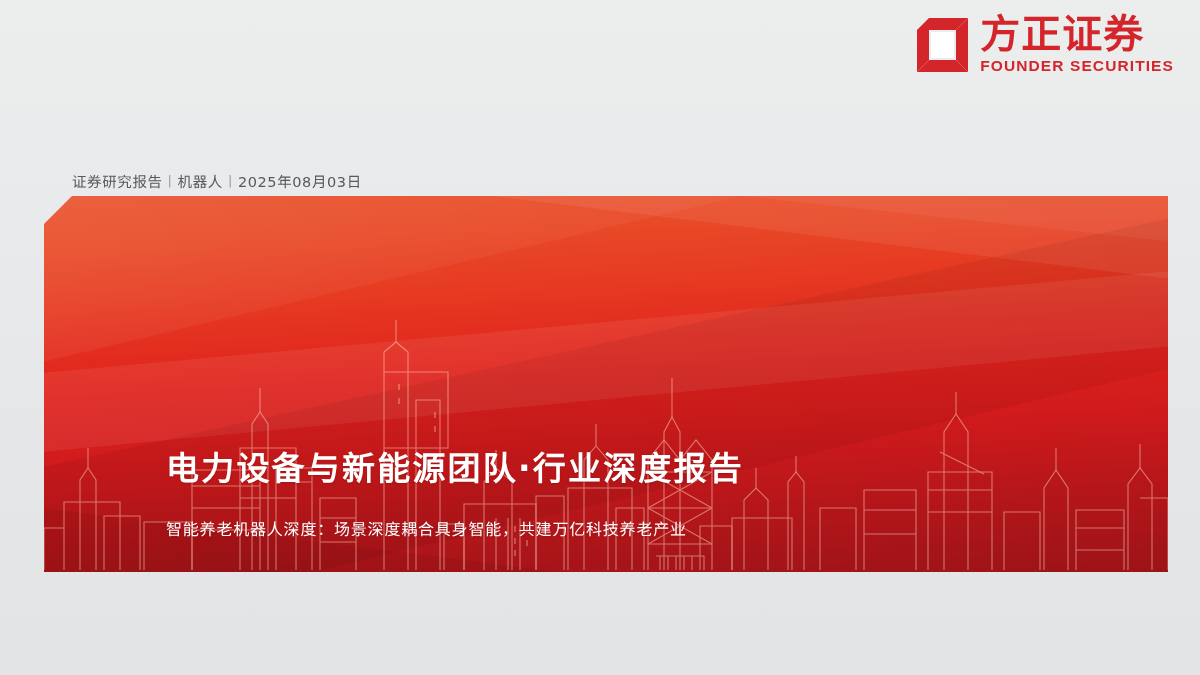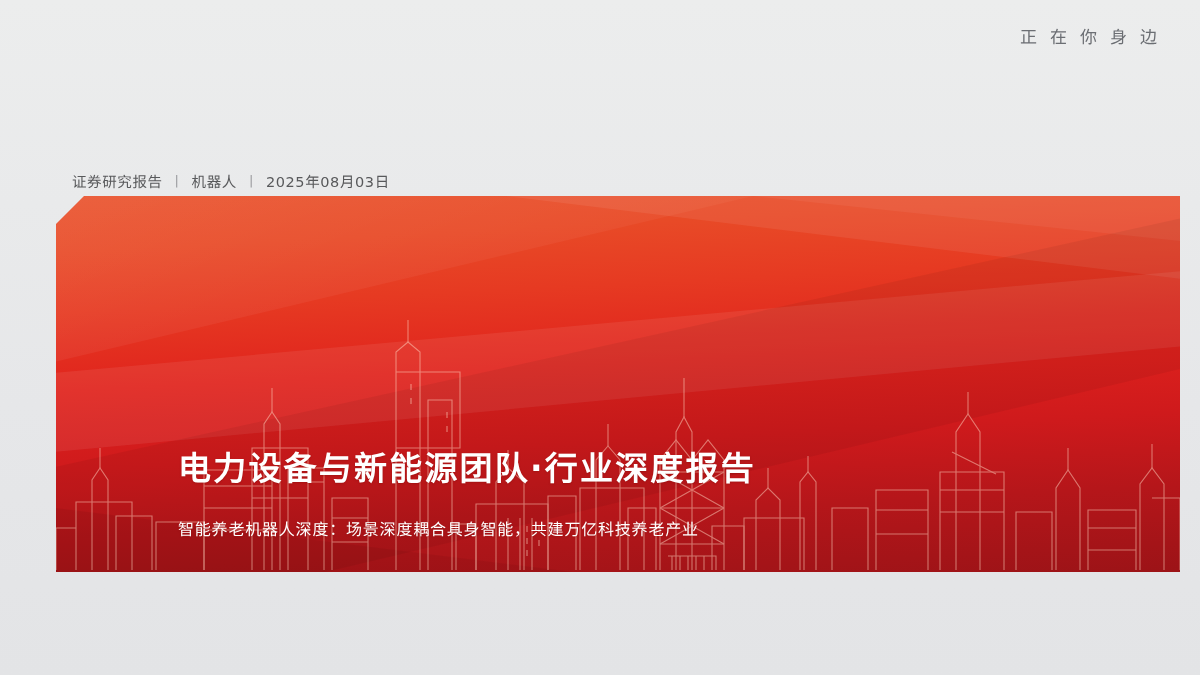--- a/index.html
+++ b/index.html
@@ -35,29 +35,29 @@
   .logo-slogan{
     margin-top:9px;margin-right:4px;
     font-family:"DejaVu Sans","Liberation Sans",sans-serif;
     font-size:17px;color:#6b6e73;letter-spacing:13px;
     white-space:nowrap;font-weight:400;
   }
 
   
   .crumb{
     position:absolute;left:72px;top:170px;
-    display:flex;align-items:center;gap:12px;
+    display:flex;align-items:center;gap:5px;
     font-family:"DejaVu Sans","Liberation Sans",sans-serif;
     font-size:14.5px;color:#58595b;letter-spacing:.6px;white-space:nowrap;
   }
   .crumb .sep{color:#9a9b9e;font-size:13px;}
 
   
   .banner{
-    position:absolute;left:56px;top:196px;width:1124px;height:376px;
+    position:absolute;left:44px;top:196px;width:1124px;height:376px;
     overflow:hidden;
     -webkit-clip-path:polygon(28px 0, 100% 0, 100% 100%, 0 100%, 0 28px);
     clip-path:polygon(28px 0, 100% 0, 100% 100%, 0 100%, 0 28px);
     background:linear-gradient(177deg,
         #e9522c 0%, #e84a27 13%, #e63a22 27%,
         #e0231d 45%, #cf1a1c 63%, #b5161a 80%, #9c1317 100%);
     box-shadow:0 1px 3px rgba(0,0,0,.13);
   }
   
   .facet{position:absolute;inset:0;}
@@ -93,21 +93,33 @@
     letter-spacing:.8px;white-space:nowrap;
     text-shadow:0 1px 2px rgba(120,15,10,.3);
   }
 </style>
 </head>
 <body>
 
 <div class="page">
 
   <div class="logo-block">
-    <div class="logo-slogan">正在你身边</div>
+    <div class="logo-row">
+      <svg class="logo-mark" viewBox="0 0 54 56" aria-hidden="true">
+        <path d="M13 1 L52 1 L40 13 L13 13 Z" fill="#d4252b"></path>
+        <path d="M1 13 L13 1 L13 43 L1 55 Z" fill="#d4252b"></path>
+        <path d="M1 55 L13 43 L40 43 L52 55 Z" fill="#d4252b"></path>
+        <path d="M40 13 L52 1 L52 55 L40 43 Z" fill="#d4252b"></path>
+        <rect x="15" y="15" width="23" height="26" fill="#ffffff"></rect>
+      </svg>
+      <div class="logo-words">
+        <div class="logo-cn">方正证券</div>
+        <div class="logo-en">FOUNDER SECURITIES</div>
+      </div>
+    </div>
   </div>
 
   <div class="crumb">
     <span>证券研究报告</span>
     <span class="sep">|</span>
     <span>机器人</span>
     <span class="sep">|</span>
     <span>2025年08月03日</span>
   </div>
 

